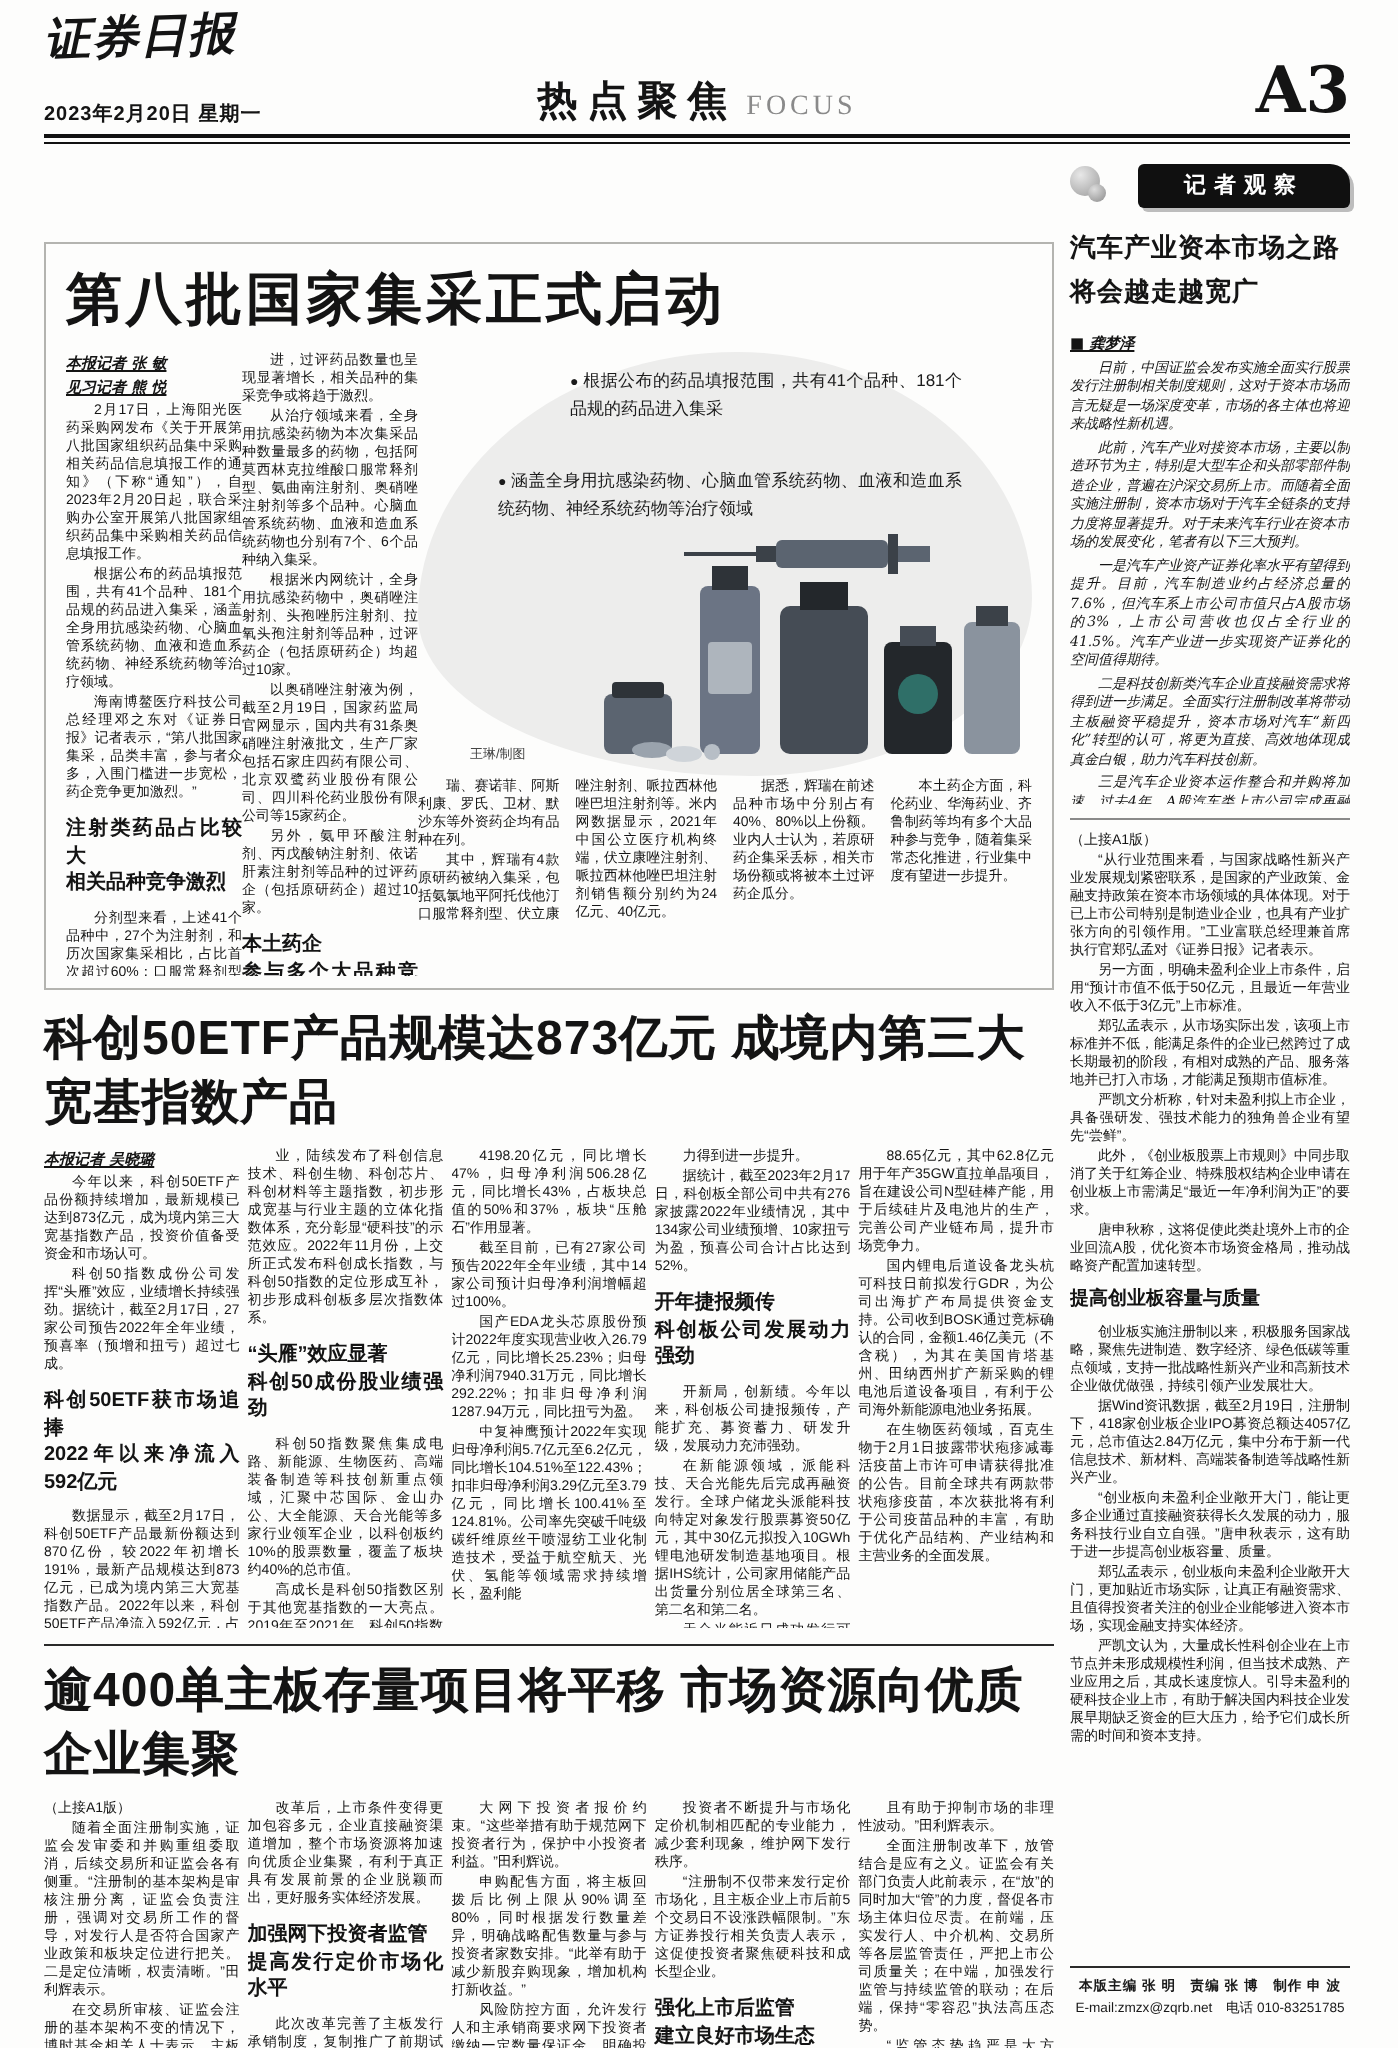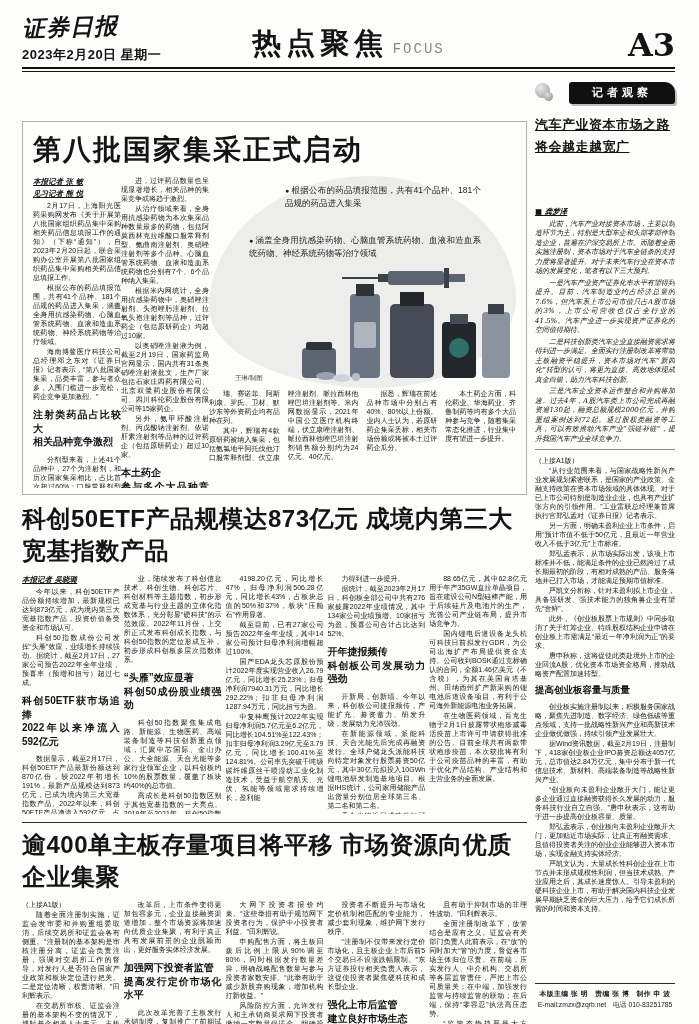--- a/index.html
+++ b/index.html
@@ -8,24 +8,24 @@
     position:relative; width:699px; height:1024px; background:#fefefdff;
     background:#fdfdfc; color:#141414; overflow:hidden;
     padding:18px 24px 14px 22px;
     font-family:"Liberation Sans","DejaVu Sans",sans-serif;
   }
   
   .masthead-row { display:flex; align-items:flex-end; justify-content:space-between; height:46px; }
   .mast-left { width:150px; }
   .paper-logo { font-family:"DejaVu Serif",serif; font-weight:bold; font-style:italic;
     font-size:23px; letter-spacing:1px; transform:rotate(-2deg); display:inline-block; }
-  .paper-date { font-size:13px; margin-top:3px; font-weight:bold; letter-spacing:0.5px; }
+  .paper-date { font-size:10px; margin-top:16px; font-weight:bold; letter-spacing:0.5px; }
   .section-title { text-align:center; flex:1; }
-  .section-cn { font-family:"DejaVu Serif",serif; font-weight:900; font-size:29px; letter-spacing:5px; }
-  .section-en { font-family:Liberation Mono, monospace; font-size:14px; color:#8a8a8a; letter-spacing:2px; }
+  .section-cn { font-family:"DejaVu Serif",serif; font-weight:900; font-size:20px; letter-spacing:5px; }
+  .section-en { font-family:Liberation Serif, serif; font-size:14px; color:#8a8a8a; letter-spacing:2px; }
   .page-no { font-family:"DejaVu Serif",serif; font-weight:bold; font-size:32px; width:150px; text-align:right; }
   .rules { margin-top:3px; border-top:2.5px solid #111; }
   .rules-inner { margin-top:2px; border-top:1px solid #111; }
 
   
   .content { display:flex; gap:8px; margin-top:8px; height:931px; }
   .left-region { width:505px; display:flex; flex-direction:column;margin-top:41px; }
   .right-region { width:140px; display:flex; flex-direction:column; }
 
   
@@ -68,23 +68,23 @@
   .observer-badge { display:flex; align-items:center; margin:2px 0 10px;gap:12px; }
   .bubble-icon { position:relative; width:22px; height:20px; flex:none; }
   .bubble-icon .b1 { position:absolute; left:0; top:0; width:15px; height:15px; border-radius:50%;
      background:radial-gradient(circle at 35% 30%, #e8e8e8, #9a9a9a); }
   .bubble-icon .b2 { position:absolute; left:9px; top:9px; width:9px; height:9px; border-radius:50%;
      background:radial-gradient(circle at 35% 30%, #ddd, #8a8a8a); }
   .badge-pill { flex:1; background:#101010; color:#fff; font-size:11px; font-weight:bold;
      letter-spacing:4px; text-align:center; padding:3px 0 4px; border-radius:3px 10px 3px 3px;
      box-shadow:2px 2px 0 #bdbdbd; }
   .obs-headline { font-family:"DejaVu Serif",serif; font-weight:900; font-size:13px;
-     line-height:1.7; letter-spacing:0.5px; margin-bottom:8px;text-decoration:underline; }
+     line-height:1.7; letter-spacing:0.5px; margin-bottom:8px; }
   .obs-body { font-family:"DejaVu Serif",serif; font-style:italic; font-size:7px;
-     line-height:9.5px; height:236px; overflow:hidden;margin-top:40px; }
+     line-height:9.5px; height:236px; overflow:hidden; }
   .obs-body p.para { margin-bottom:2px; }
   .obs-divider { border-top:1px solid #8a8a8a; margin:7px 0 6px; }
   .cont-article { flex:1; overflow:hidden; }
   .cont-article h4.subhead { font-size:9.5px; margin:6px 0 5px; }
   .col-footer { margin-top:6px; border-top:1px solid #2a2a2a; padding-top:4px;
      font-size:6.8px; line-height:1.7; text-align:center; color:#1a1a1a; }
   .col-footer .f1 { font-weight:bold; letter-spacing:0.5px; }
 </style>
 </head>
 <body>
@@ -262,20 +262,21 @@
             <span class="b2"></span>
           </span>
         <span class="badge-pill">记者观察</span>
       </div>
       <h2 class="obs-headline">
         <div>汽车产业资本市场之路</div>
         <div>将会越走越宽广</div>
       </h2>
       <div class="obs-body news-text">
           <p class="byline">■ 龚梦泽</p>
+          <p class="para">日前，中国证监会发布实施全面实行股票发行注册制相关制度规则，这对于资本市场而言无疑是一场深度变革，市场的各主体也将迎来战略性新机遇。</p>
           <p class="para">此前，汽车产业对接资本市场，主要以制造环节为主，特别是大型车企和头部零部件制造企业，普遍在沪深交易所上市。而随着全面实施注册制，资本市场对于汽车全链条的支持力度将显著提升。对于未来汽车行业在资本市场的发展变化，笔者有以下三大预判。</p>
           <p class="para">一是汽车产业资产证券化率水平有望得到提升。目前，汽车制造业约占经济总量的7.6%，但汽车系上市公司市值只占A股市场的3%，上市公司营收也仅占全行业的41.5%。汽车产业进一步实现资产证券化的空间值得期待。</p>
           <p class="para">二是科技创新类汽车企业直接融资需求将得到进一步满足。全面实行注册制改革将带动主板融资平稳提升，资本市场对汽车“新四化”转型的认可，将更为直接、高效地体现成真金白银，助力汽车科技创新。</p>
           <p class="para">三是汽车企业资本运作整合和并购将加速。过去4年，A股汽车类上市公司完成再融资逾130起，融资总额规模2000亿元，并购重组案例达到72起。通过股权类融资等工具，可以有效推动汽车产业“强链补链”，提升我国汽车产业全球竞争力。</p>
         </div>
       <div class="obs-divider"></div>
       <div class="cont-article news-text">
           <p class="lead">（上接A1版）</p>
           <p class="para">“从行业范围来看，与国家战略性新兴产业发展规划紧密联系，是国家的产业政策、金融支持政策在资本市场领域的具体体现。对于已上市公司特别是制造业企业，也具有产业扩张方向的引领作用。”工业富联总经理兼首席执行官郑弘孟对《证券日报》记者表示。</p>
           <p class="para">另一方面，明确未盈利企业上市条件，启用“预计市值不低于50亿元，且最近一年营业收入不低于3亿元”上市标准。</p>

